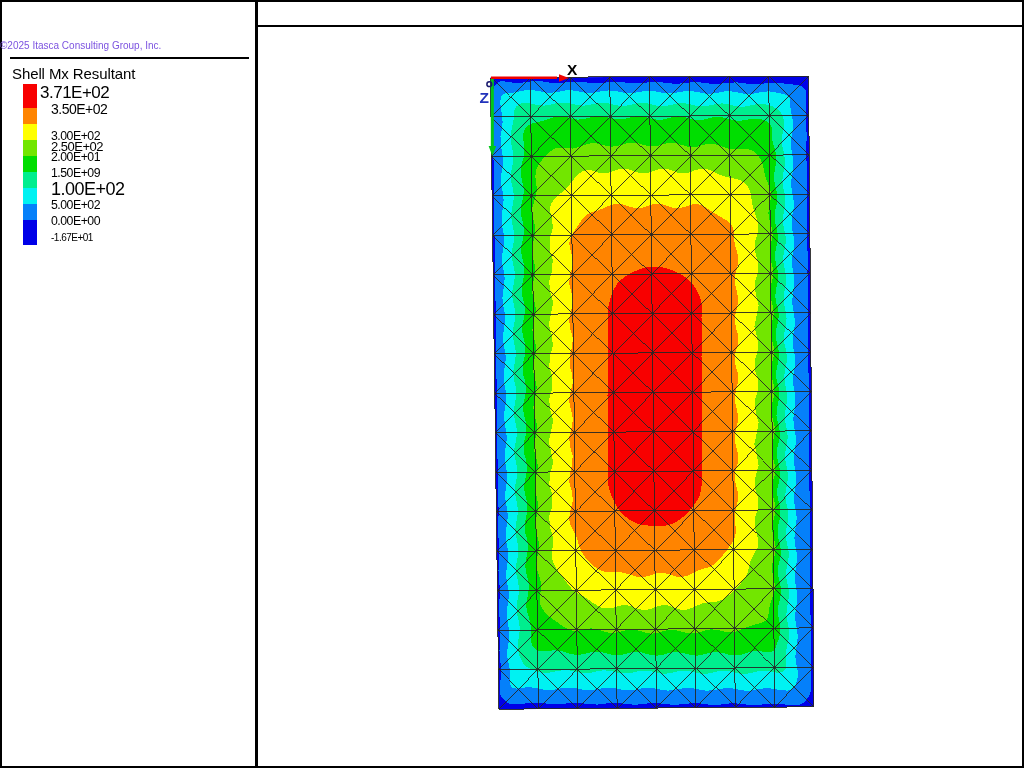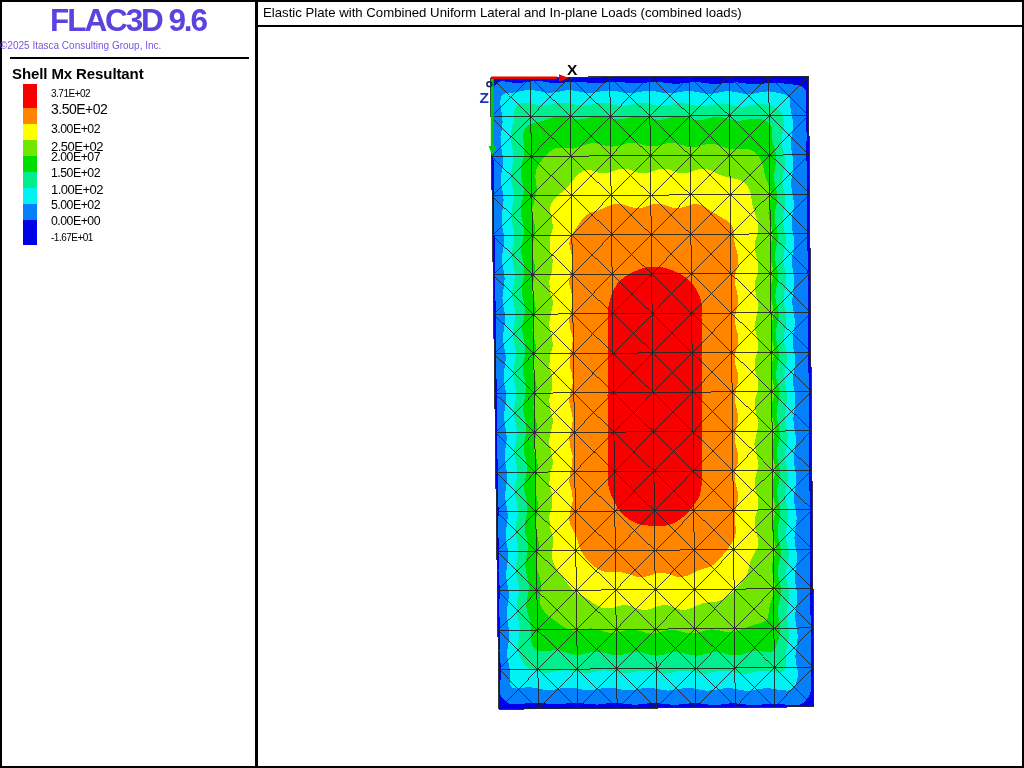--- a/index.html
+++ b/index.html
@@ -33,39 +33,37 @@
 <circle cx="489.3" cy="84.2" r="2.4" fill="none" stroke="#1a1a6e" stroke-width="1.5"></circle>
 <text x="567" y="75" font-family="Liberation Sans, sans-serif" font-size="15.5" font-weight="bold" fill="#000">X</text>
 <text x="479.5" y="103" font-family="Liberation Sans, sans-serif" font-size="15.5" font-weight="bold" fill="#2233bb">Z</text>
 </svg>
   <div class="bord" style="left:0;top:0;width:1024px;height:2px"></div>
   <div class="bord" style="left:0;bottom:0;width:1024px;height:2px"></div>
   <div class="bord" style="left:0;top:0;width:2px;height:768px"></div>
   <div class="bord" style="right:0;top:0;width:2px;height:768px"></div>
   <div class="bord" style="left:255px;top:0;width:2.5px;height:768px"></div>
   <div class="bord" style="left:255px;top:24.6px;width:769px;height:2px"></div>
-  <div style="position:absolute;left:263px;top:5px;font-size:13.2px">Elastic Plate with Combined Uniform Lateral and In-plane Loads (combined loads)</div>
-  <div style="position:absolute;left:0;top:5.2px;width:256px;text-align:center;font-size:31.5px;font-weight:bold;color:#5a44dd;line-height:1;letter-spacing:-2.1px">FLAC3D 9.6</div>
   <div style="position:absolute;left:0;top:39.5px;width:256px;font-size:10px;color:#7c53e0">©2025 Itasca Consulting Group, Inc.</div>
   <div style="position:absolute;left:10px;top:57px;width:239px;height:2px;background:#000"></div>
-  <div style="position:absolute;left:12px;top:65px;font-size:15px;font-weight:bold;letter-spacing:-0.1px">Shell Mx Resultant</div>
+  <div style="position:absolute;left:12px;top:65px;font-size:15px;font-weight:normal;letter-spacing:-0.1px">Shell Mx Resultant</div>
   <div style="position:absolute;left:23px;top:84px">
       <div style="width:14px;height:23.5px;background:#f80000"></div>
       <div style="width:14px;height:16px;background:#ff8400"></div>
       <div style="width:14px;height:16px;background:#ffff00"></div>
       <div style="width:14px;height:16px;background:#72e600"></div>
       <div style="width:14px;height:16px;background:#00de00"></div>
       <div style="width:14px;height:16px;background:#00ee8e"></div>
       <div style="width:14px;height:16px;background:#00f2f2"></div>
       <div style="width:14px;height:16px;background:#0580fa"></div>
       <div style="width:14px;height:25.5px;background:#0000e8"></div>
     </div>
-<div style="position:absolute;left:51px;top:92.6px;transform:translateY(-50%);font-size:10px;letter-spacing:-0.5px;white-space:nowrap">3.71E+02</div>
+<div style="position:absolute;left:40px;top:92.6px;transform:translateY(-50%);font-size:17px;letter-spacing:-0.5px;white-space:nowrap">3.71E+02</div>
     <div style="position:absolute;left:51px;top:108.6px;transform:translateY(-50%);font-size:14px;letter-spacing:-0.5px;white-space:nowrap">3.50E+02</div>
-    <div style="position:absolute;left:51px;top:129px;transform:translateY(-50%);font-size:12.3px;letter-spacing:-0.5px;white-space:nowrap">3.00E+02</div>
+    <div style="position:absolute;left:51px;top:136px;transform:translateY(-50%);font-size:12.3px;letter-spacing:-0.5px;white-space:nowrap">3.00E+02</div>
     <div style="position:absolute;left:51px;top:146px;transform:translateY(-50%);font-size:13px;letter-spacing:-0.5px;white-space:nowrap">2.50E+02</div>
-    <div style="position:absolute;left:51px;top:156.8px;transform:translateY(-50%);font-size:12.3px;letter-spacing:-0.5px;white-space:nowrap">2.00E+07</div>
-    <div style="position:absolute;left:51px;top:172.8px;transform:translateY(-50%);font-size:12.3px;letter-spacing:-0.5px;white-space:nowrap">1.50E+02</div>
-    <div style="position:absolute;left:51px;top:188.9px;transform:translateY(-50%);font-size:13px;letter-spacing:-0.5px;white-space:nowrap">1.00E+02</div>
+    <div style="position:absolute;left:51px;top:156.8px;transform:translateY(-50%);font-size:12.3px;letter-spacing:-0.5px;white-space:nowrap">2.00E+01</div>
+    <div style="position:absolute;left:51px;top:172.8px;transform:translateY(-50%);font-size:12.3px;letter-spacing:-0.5px;white-space:nowrap">1.50E+09</div>
+    <div style="position:absolute;left:51px;top:188.9px;transform:translateY(-50%);font-size:18px;letter-spacing:-0.5px;white-space:nowrap">1.00E+02</div>
     <div style="position:absolute;left:51px;top:204.9px;transform:translateY(-50%);font-size:12.3px;letter-spacing:-0.5px;white-space:nowrap">5.00E+02</div>
     <div style="position:absolute;left:51px;top:221.0px;transform:translateY(-50%);font-size:12.3px;letter-spacing:-0.5px;white-space:nowrap">0.00E+00</div>
     <div style="position:absolute;left:51px;top:237.1px;transform:translateY(-50%);font-size:10px;letter-spacing:-0.5px;white-space:nowrap">-1.67E+01</div>
 </div>
 
 </body></html>

